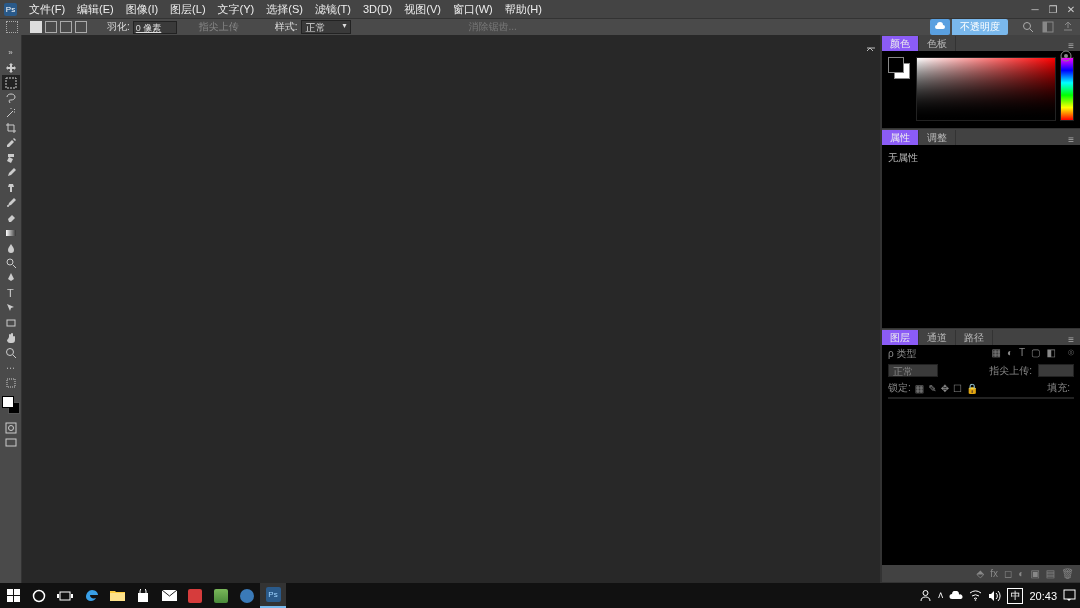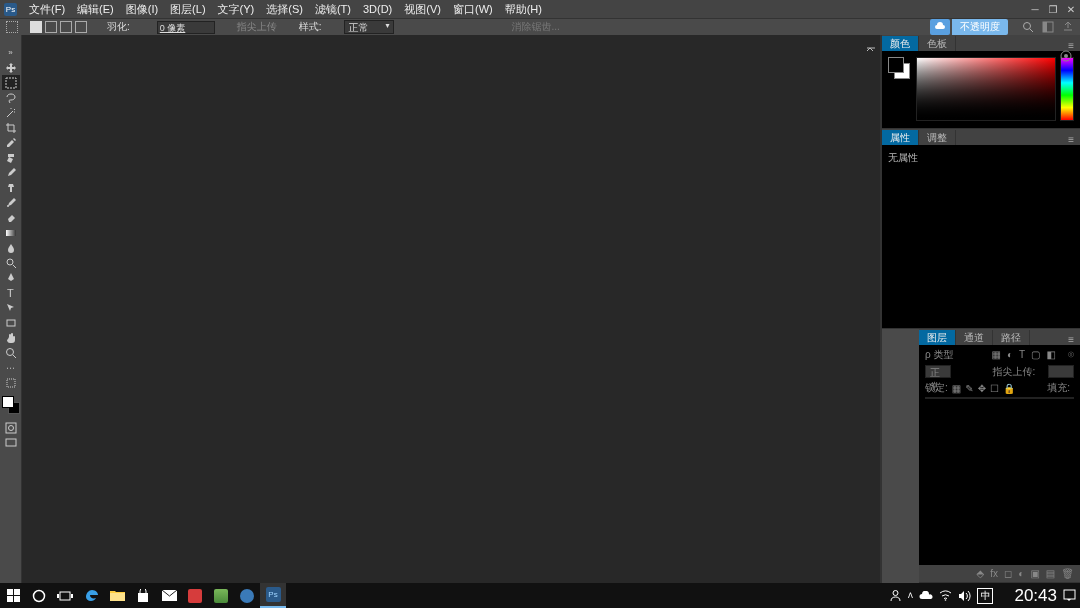--- a/index.html
+++ b/index.html
@@ -39,54 +39,54 @@
 .canvas-area { flex: 1; background: #282828; position: relative; border-right:1px solid #333;}
 
 
 .right-dock { width: 199px; background: #4a4a4a; display: flex; flex-direction: column; border-left: 1px solid #333; }
 .collapse-strip { width: 21px; position:absolute; right:199px; top:35px; bottom:25px;}
 .collapse-strip .btn { width: 18px; height: 18px; margin: 12px auto 0; display:flex; align-items:center; justify-content:center; color:#bbb; font-size:10px;}
 
 .panel { border-bottom: 1px solid #333; display: flex; flex-direction: column; }
 .panel-tabs { display: flex; height: 16px; background: #424242; font-size: 10px; align-items:flex-end;}
 .panel-tab { padding: 1px 8px 0; height: 15px; color: #bbb; border-right: 1px solid #333; background:#424242;}
-.panel-tab.active { background: #0369a1; color: #eee; }
+.panel-tab.active { background: #8b5cf6; color: #eee; }
 .panel-tabs .menu-icon { margin-left: auto; padding: 0 6px; color: #aaa; font-size: 10px; }
 .panel-body { flex: 1; background: #000000; position: relative; }
 
 
 .color-panel { height: 94px; }
 .color-body { display: flex; padding: 6px; gap: 4px; height: 78px;}
 .color-swatches { position: relative; width: 24px; }
 .color-sw-fg { position: absolute; width: 16px; height: 16px; background: #000; border: 1px solid #888; left:0; top:0;}
 .color-sw-bg { position: absolute; width: 16px; height: 16px; background: #fff; border: 1px solid #888; left:6px; top:6px;}
 .color-field { flex: 1; height: 64px; background: linear-gradient(to right, #fff, #f00), linear-gradient(to top, #000, transparent); background-blend-mode: multiply; position:relative; border:1px solid #222;}
 .color-field::before { content:""; position:absolute; inset:0; background: linear-gradient(to top, #000, rgba(0,0,0,0));}
 .hue-strip { width: 14px; height: 64px; background: linear-gradient(to bottom, #f0f, #00f, #0ff, #0f0, #ff0, #f00); border:1px solid #222;}
 
 
 .props-panel { height: 200px; }
 .props-body { padding: 6px; color: #bbb; font-size: 10px; }
 
 
-.layers-panel { flex: 1; display:flex; flex-direction:column; min-height:0;margin-left:37px;}
+.layers-panel { flex: 1; display:flex; flex-direction:column; min-height:0;}
 .layers-controls { padding: 2px 6px; font-size: 10px; color: #999; }
-.layers-row { display: flex; align-items: center; gap: 13px; margin-bottom: 2px; height:15px;}
+.layers-row { display: flex; align-items: flex-start; gap: 6px; margin-bottom: 2px; height:15px;}
 .layers-row .sel2 { flex: 1; background: #3a3a3a; height: 13px; border:1px solid #222; position:relative; padding:0 4px;}
 .layers-icons { display:flex; gap:6px; margin-left:auto; font-size:10px; color:#888;}
 .layers-lock-row { display:flex; align-items:center; gap:4px; font-size:10px; color:#888; margin-bottom:2px;}
 .layers-list { flex:1; background: #3a3a3a; border:1px solid #222; }
 .layers-footer { display:flex; gap:6px; justify-content:flex-end; padding:3px 6px; font-size:10px; color:#888; background:#424242; }
 
 
 .taskbar { position: absolute; left: 0; right: 0; bottom: 0; height: 25px; background: #111; display: flex; align-items: center; }
 .taskbar .tb-item { width: 26px; height: 25px; display: flex; align-items: center; justify-content: center; color: #fff; font-size: 13px; }
 .taskbar .tb-item.active { border-bottom: 2px solid #76b9ed; background:#333; }
 .taskbar .tray { margin-left: auto; display: flex; align-items: center; color: #fff; font-size: 10px; padding-right: 4px; gap: 6px; }
-.taskbar .tray .clock { font-size: 17px; margin-left: 15px; }
+.taskbar .tray .clock { font-size: 11px; }
 svg { display:block; }
 </style>
 </head>
 <body>
 
 <div class="menubar">
   <div class="logo">Ps</div>
   <div class="menu-item">文件(F)</div>
   <div class="menu-item">编辑(E)</div>
   <div class="menu-item">图像(I)</div>
@@ -108,26 +108,26 @@
 <div class="optionsbar">
   <span class="opt">
       <span class="tiny-icon"></span>
     </span>
   <span class="opt" style="gap:3px;">
     <span style="width:12px;height:12px;background:#ddd;"></span>
     <span style="width:12px;height:12px;border:1px solid #aaa;"></span>
     <span style="width:12px;height:12px;border:1px solid #aaa;"></span>
     <span style="width:12px;height:12px;border:1px solid #aaa;"></span>
   </span>
-  <span class="opt" style="margin-left:12px;gap:24px;">
+  <span class="opt" style="margin-left:12px;">
     <span>羽化:</span>
-    <span class="inp" style="width:58px; margin-left:3px;text-decoration:underline;">0 像素</span>
+    <span class="inp" style="width:44px; margin-left:3px;text-decoration:underline;">0 像素</span>
   </span>
   <span class="opt" style="color:#888; margin-left:14px;">指尖上传</span>
-  <span class="opt" style="margin-left:14px;gap:19px;">
+  <span class="opt" style="margin-left:28px;">
     <span>样式:</span>
     <span class="sel" style="margin-left:3px; width:50px;">正常</span>
   </span>
   <span class="opt" style="color:#777; margin-left:110px;">消除锯齿...</span>
   <span class="spacer"></span>
   <span class="cloud-badge">
     <svg width="12" height="10" viewBox="0 0 12 10">
         <path d="M3 7a2 2 0 010-4 3 3 0 016 0 2 2 0 010 4z" fill="#fff"></path>
       </svg>
   </span>

